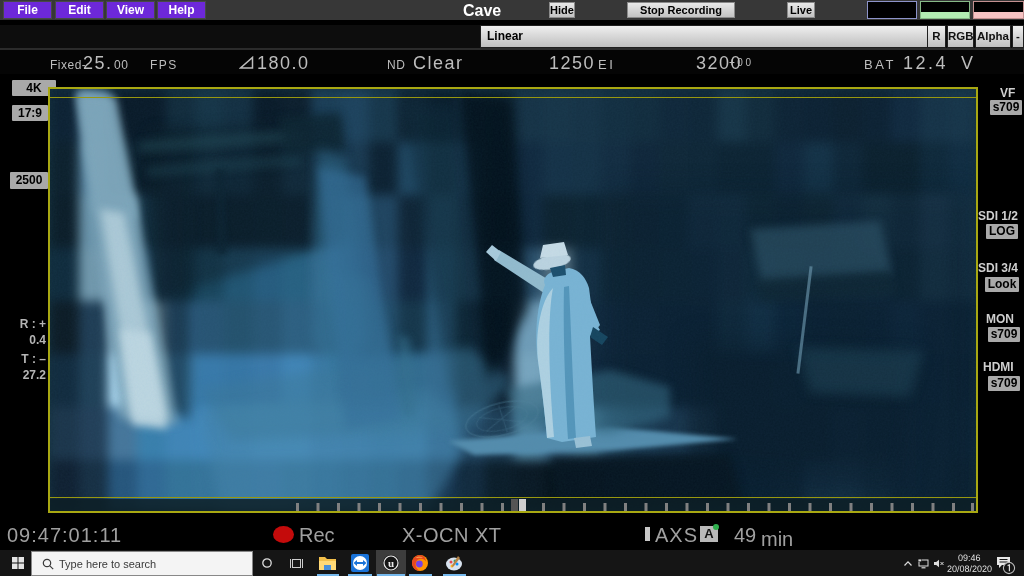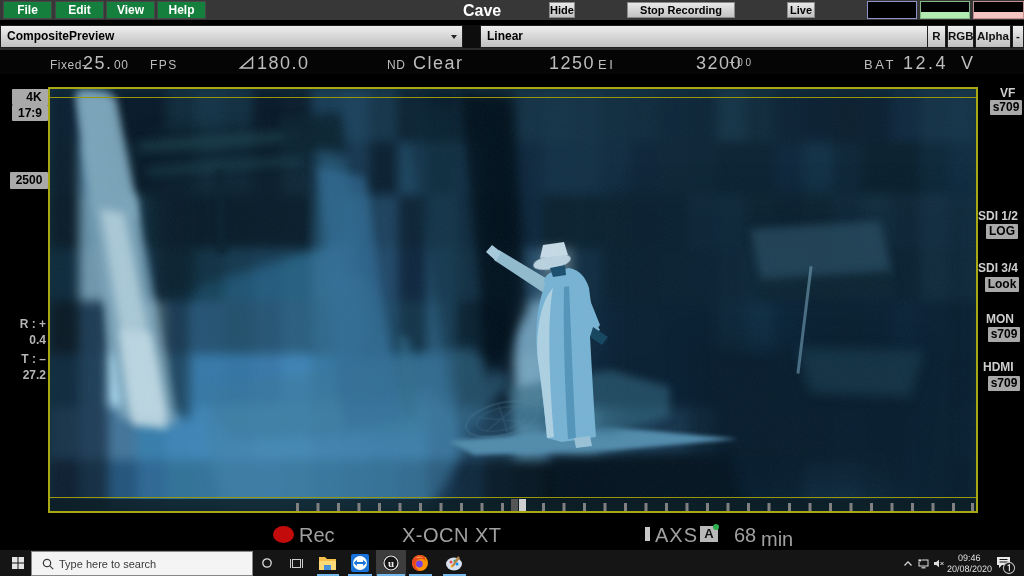--- a/index.html
+++ b/index.html
@@ -2,21 +2,21 @@
 <html><head>
 <meta charset="utf-8">
 <style>
   * { margin:0; padding:0; box-sizing:border-box; will-change:transform; }
   html,body { width:1024px; height:576px; background:#000; overflow:hidden; }
   body { font-family:"Liberation Sans", sans-serif; position:relative; -webkit-font-smoothing:antialiased; }
   .abs { position:absolute; }
 
   
   #menubar { left:0; top:0; width:1024px; height:20px; background:#373737; }
-  .menuitem { position:absolute; top:1px; height:18px; width:49px; background:#15803d;
+  .menuitem { position:absolute; top:1px; height:18px; width:49px; background:#6d28d9;
     border:1px solid #484848; color:#fff; font-weight:bold; font-size:12px;
     text-align:center; line-height:16px; }
   #cave { position:absolute; left:463px; top:2px; color:#fff; font-weight:bold; font-size:16px; }
   .topbtn { position:absolute; top:2px; height:16px; background:linear-gradient(#e8e8e8,#c2c2c2);
     border:1px solid #8a8a8a; color:#000; font-weight:bold; font-size:11px;
     text-align:center; line-height:14px; }
   .scope { position:absolute; top:1px; height:18px; width:50px; background:#000; }
 
   
   #row2 { left:0; top:25px; width:1024px; height:23px; background:#0d0d0d; }
@@ -70,21 +70,20 @@
   <div class="scope" style="left:867px; border:1px solid #8d93c9;"></div>
   <div class="scope" style="left:920px; border:1px solid #86b886;">
     <div style="position:absolute;left:0;bottom:0;width:48px;height:6px;background:#b3ecb3;"></div>
   </div>
   <div class="scope" style="left:973px; width:51px; border:1px solid #c39090;">
     <div style="position:absolute;left:0;bottom:0;width:49px;height:6px;background:#f6c3c3;"></div>
   </div>
 </div>
 
 <div id="row2" class="abs">
-  <div class="ddl" style="left:0; width:463px;">CompositePreview<span class="arr"></span></div>
   <div class="ddl" style="left:480px; width:462px;">Linear<span class="arr"></span></div>
   <div class="chanbtn" style="left:927px; width:19px;">R</div>
   <div class="chanbtn" style="left:947px; width:27px;">RGB</div>
   <div class="chanbtn" style="left:975px; width:36px;">Alpha</div>
   <div class="chanbtn" style="left:1012px; width:12px;">-</div>
 </div>
 
 <div id="row3" class="abs">
   <span class="sml" style="left:50px; top:8px;">Fixed-</span>
   <span class="big" style="left:83px;">25.</span>
@@ -98,21 +97,21 @@
   <span class="big" style="left:413px;">Clear</span>
   <span class="big" style="left:549px;">1250</span>
   <span class="sml" style="left:598px; top:7px; letter-spacing:2.5px; font-size:13px;">EI</span>
   <span class="big" style="left:696px;">3200</span>
   <span class="sml" style="left:729px; top:7px; letter-spacing:2.5px; font-size:10px;">+00</span>
   <span class="sml" style="left:864px; top:7px; letter-spacing:2.5px; font-size:13px;">BAT</span>
   <span class="big" style="left:903px; letter-spacing:2.5px;">12.4</span>
   <span class="big" style="left:961px;">V</span>
 </div>
 
-<div class="sidebox" style="left:12px; top:89px;  width:44px; height:16px; line-height:16px;">4K</div>
+<div class="sidebox" style="left:12px; top:80px;  width:44px; height:16px; line-height:16px;">4K</div>
 <div class="sidebox" style="left:12px; top:105px; width:36px; height:16px; line-height:16px;">17:9</div>
 <div class="sidebox" style="left:10px; top:172px; width:38px; height:17px; line-height:17px;">2500</div>
 <div class="sidetxt" style="left:6px; top:317px; width:40px;">R : +</div>
 <div class="sidetxt" style="left:6px; top:333px; width:40px;">0.4</div>
 <div class="sidetxt" style="left:6px; top:352px; width:40px;">T : –</div>
 <div class="sidetxt" style="left:6px; top:368px; width:40px;">27.2</div>
 
 <div class="rlab" style="left:1000px; top:86px;">VF</div>
 <div class="sidebox" style="left:990px; top:100px; width:32px; height:15px; line-height:15px;">s709</div>
 <div class="rlab" style="left:978px; top:209px;">SDI 1/2</div>
@@ -506,28 +505,29 @@
         <rect x="921" y="414" width="3" height="8"></rect>
       </g>
     <rect x="461" y="410" width="7" height="12" fill="#555"></rect>
     <rect x="469" y="410" width="7" height="12" fill="#cfcfcf"></rect>
   </svg>
   <div class="guide" style="top:8px;"></div>
   <div class="guide" style="top:408px;"></div>
 </div>
 
 <div id="status" class="abs">
+  <span style="left:7px; top:9px; font-size:20px; letter-spacing:1px; color:#a0a0a0;">09:47:01:11</span>
   <span style="left:273px; top:11px; width:21px; height:17px; background:#c40b0b; border-radius:50%;"></span>
   <span style="left:299px; top:9px; font-size:20px; color:#a0a0a0;">Rec</span>
   <span style="left:402px; top:9px; font-size:20px; letter-spacing:0.5px; color:#a0a0a0;">X-OCN XT</span>
   <span style="left:645px; top:12px; width:5px; height:14px; background:#c8c8c8;"></span>
   <span style="left:655px; top:9px; font-size:20px; letter-spacing:1px; color:#a0a0a0;">AXS</span>
   <span style="left:700px; top:11px; width:18px; height:16px; background:#b9b9b9; color:#111; font-weight:bold; font-size:13px; text-align:center; line-height:16px;">A</span>
   <span style="left:713px; top:9px; width:6px; height:6px; background:#2fae4d; border-radius:50%;"></span>
-  <span style="left:734px; top:9px; font-size:20px; color:#a0a0a0;">68</span>
+  <span style="left:734px; top:9px; font-size:20px; color:#a0a0a0;">49</span>
   <span style="left:761px; top:13px; font-size:20px; color:#a0a0a0;">min</span>
 </div>
 
 <div id="taskbar" class="abs">
 
   <svg style="position:absolute;left:12px;top:7px;" width="12" height="12">
     <rect x="0" y="0" width="5.5" height="5.5" fill="#e4e4e4"></rect>
       <rect x="6.5" y="0" width="5.5" height="5.5" fill="#e4e4e4"></rect>
     <rect x="0" y="6.5" width="5.5" height="5.5" fill="#e4e4e4"></rect>
       <rect x="6.5" y="6.5" width="5.5" height="5.5" fill="#e4e4e4"></rect>

